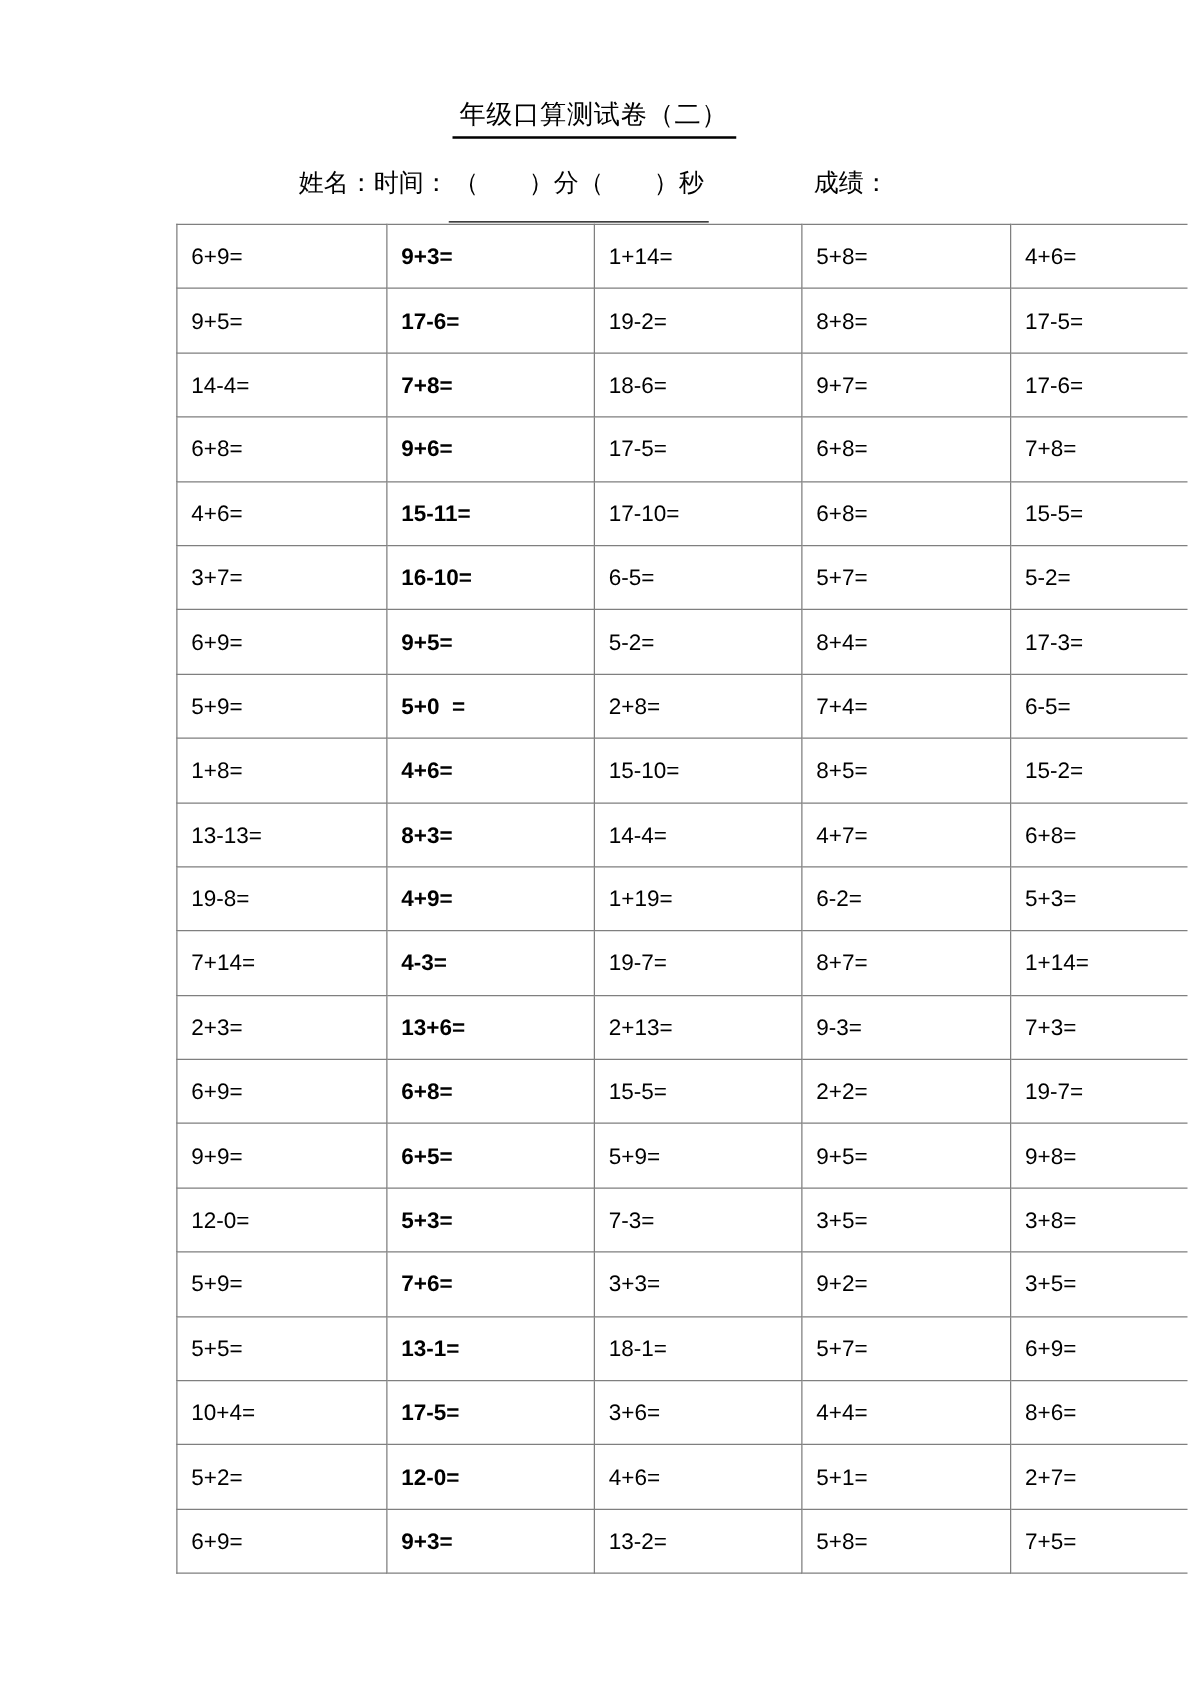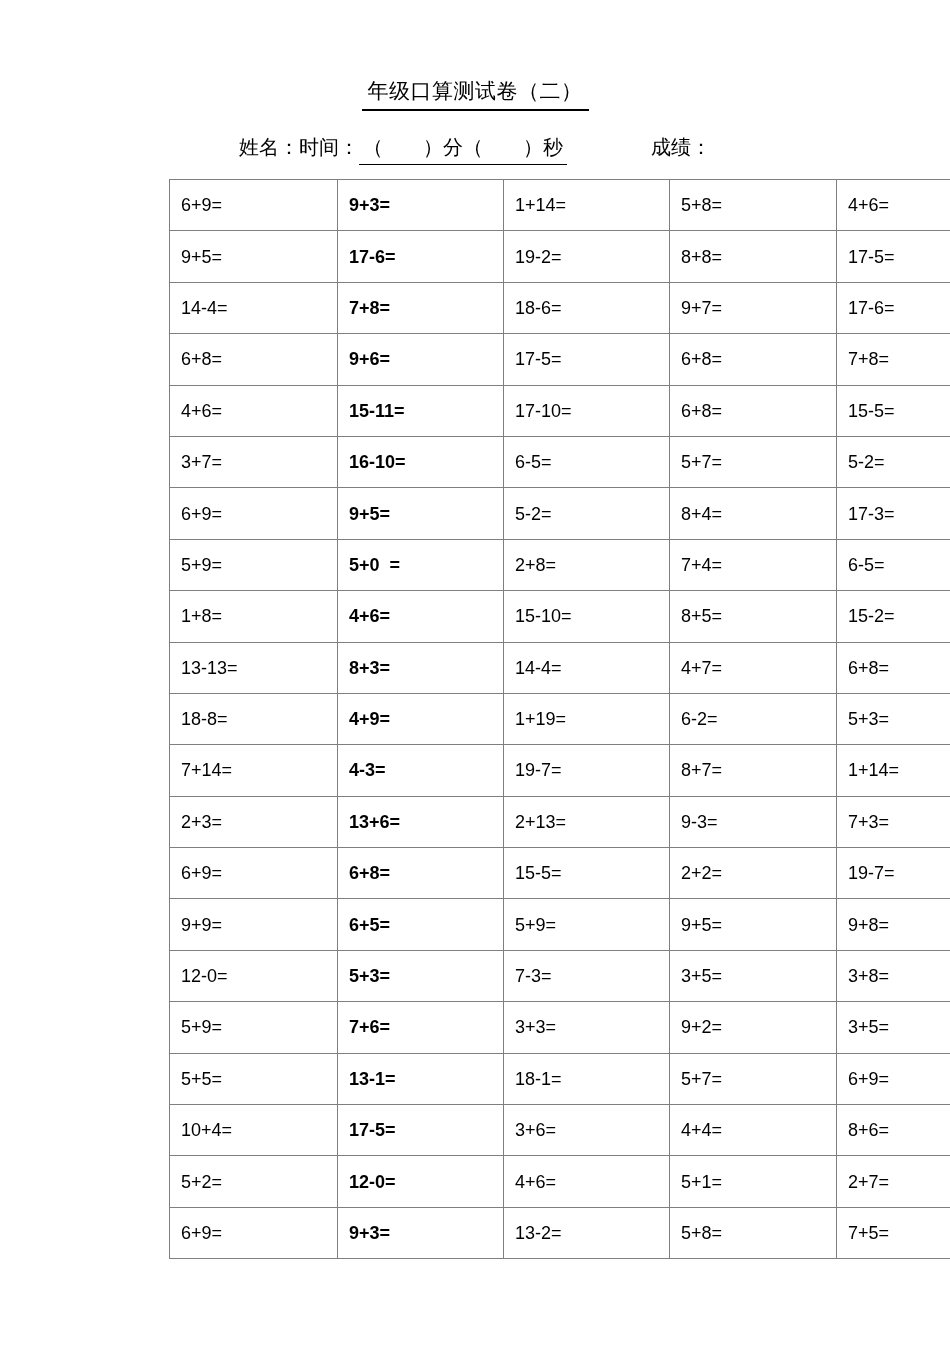--- a/index.html
+++ b/index.html
@@ -54,36 +54,35 @@
     white-space: nowrap;
   }
   .hdr-name {
     display: inline-block;
     white-space: pre;
     text-align: right;
   }
   .hdr-time-blank {
     display: inline-block;
     border-bottom: 1.5px solid #000000;
-    padding: 0 4px 3px 4px;
+    padding: 0 4px 16px 4px;
     white-space: pre;
   }
   .hdr-score {
     display: inline-block;
     margin-left: 84px;
     white-space: pre;
   }
 
   
   .table-wrap {
     position: absolute;
     left: 141px;
     top: 179px;
     width: 772px;
-    margin-left: 28px;
   }
   table.quiz {
     border-collapse: collapse;
     width: 772px;
     table-layout: fixed;
     border: 1.6px solid #000000;
   }
   table.quiz td {
     border: 1px solid #7f7f7f;
     height: 50.4px;
@@ -182,21 +181,21 @@
             <td>15-2=</td>
           </tr>
           <tr>
             <td>13-13=</td>
             <td>8+3=</td>
             <td>14-4=</td>
             <td>4+7=</td>
             <td>6+8=</td>
           </tr>
           <tr>
-            <td>18-8=</td>
+            <td>19-8=</td>
             <td>4+9=</td>
             <td>1+19=</td>
             <td>6-2=</td>
             <td>5+3=</td>
           </tr>
           <tr>
             <td>7+14=</td>
             <td>4-3=</td>
             <td>19-7=</td>
             <td>8+7=</td>

